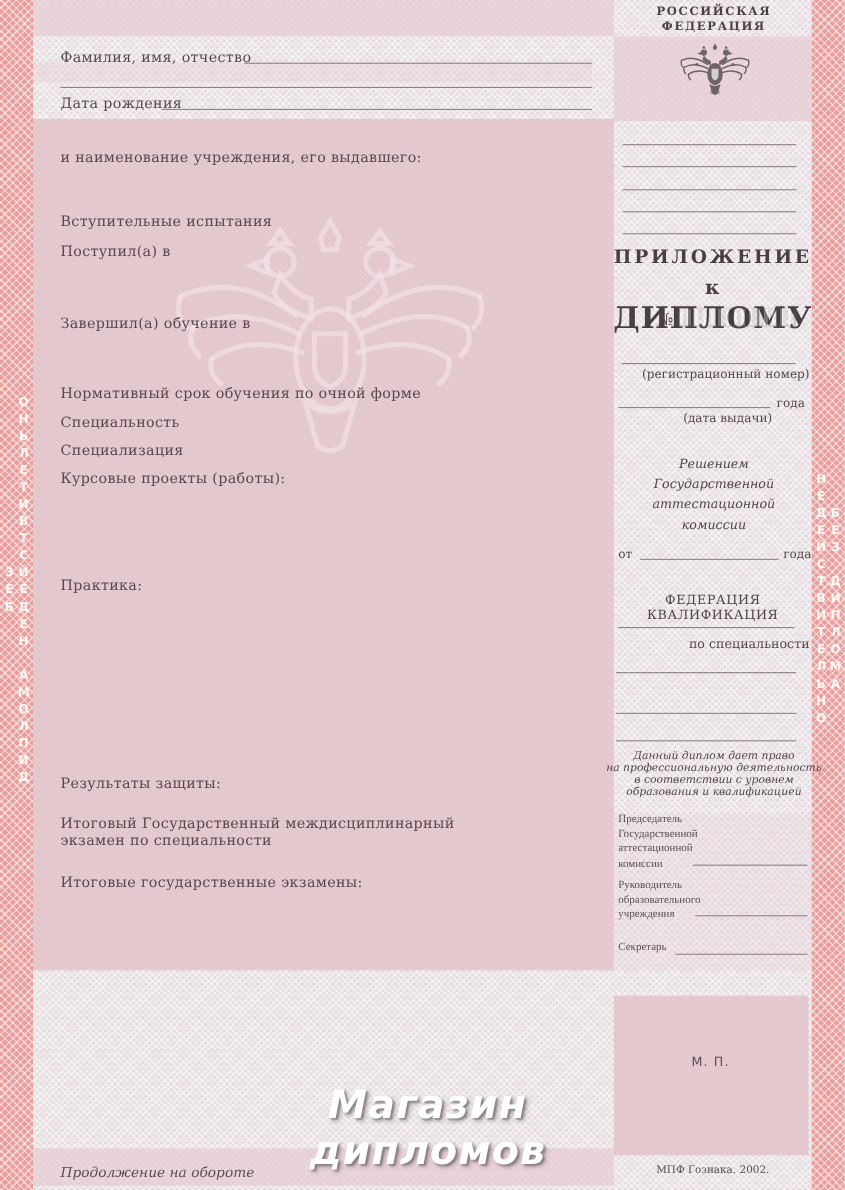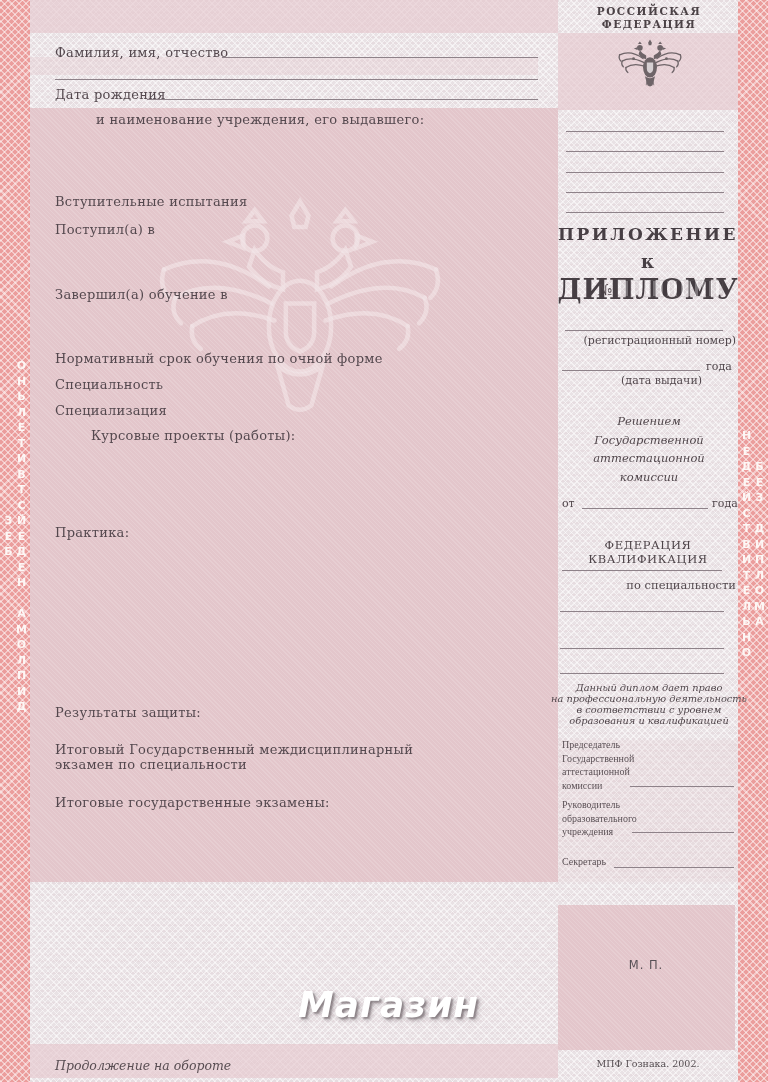--- a/index.html
+++ b/index.html
@@ -144,28 +144,28 @@
         <path d="M60 66 l0 12"></path>
         <path d="M64 64 l2 12"></path>
     </g>
   </svg>
 
   <div class="lbl" style="left:55px;top:45px;">Фамилия, имя, отчество</div>
   <div class="line" style="left:222px;top:57px;width:316px;"></div>
   <div class="line" style="left:55px;top:79px;width:483px;"></div>
   <div class="lbl" style="left:55px;top:87px;">Дата рождения</div>
   <div class="line" style="left:147px;top:99px;width:391px;"></div>
-  <div class="lbl" style="left:55px;top:112px;margin-left:41px;">и наименование учреждения, его выдавшего:</div>
+  <div class="lbl" style="left:55px;top:136px;">и наименование учреждения, его выдавшего:</div>
   <div class="lbl" style="left:55px;top:194px;">Вступительные испытания</div>
   <div class="lbl" style="left:55px;top:222px;">Поступил(а) в</div>
   <div class="lbl" style="left:55px;top:287px;">Завершил(а) обучение в</div>
   <div class="lbl" style="left:55px;top:351px;">Нормативный срок обучения по очной форме</div>
   <div class="lbl" style="left:55px;top:377px;">Специальность</div>
   <div class="lbl" style="left:55px;top:403px;">Специализация</div>
-  <div class="lbl" style="left:55px;top:428px;margin-left:36px;">Курсовые проекты (работы):</div>
+  <div class="lbl" style="left:55px;top:428px;">Курсовые проекты (работы):</div>
   <div class="lbl" style="left:55px;top:525px;">Практика:</div>
   <div class="lbl" style="left:55px;top:705px;">Результаты защиты:</div>
   <div class="lbl" style="left:55px;top:742px;">Итоговый Государственный междисциплинарный</div>
   <div class="lbl" style="left:55px;top:757px;">экзамен по специальности</div>
   <div class="lbl" style="left:55px;top:795px;">Итоговые государственные экзамены:</div>
 
   <div class="line" style="left:566px;top:131px;width:158px;"></div>
   <div class="line" style="left:566px;top:151px;width:158px;"></div>
   <div class="line" style="left:566px;top:172px;width:158px;"></div>
   <div class="line" style="left:566px;top:192px;width:158px;"></div>
@@ -229,14 +229,15 @@
 
   <div class="sig" style="left:562px;top:855px;">Секретарь</div>
   <div class="line" style="left:614px;top:867px;width:120px;"></div>
 
   <div class="stamp">М. П.</div>
   <div class="printer">МПФ Гознака. 2002.</div>
 
   <div class="continued">Продолжение на обороте</div>
 
   <div class="wm" style="left:298px;top:984px;width:176px;text-align:center;font-size:36px;">Магазин</div>
+  <div class="wm" style="left:280px;top:1026px;width:218px;text-align:center;font-size:36px;">дипломов</div>
 
 </div>
 
 </body></html>

